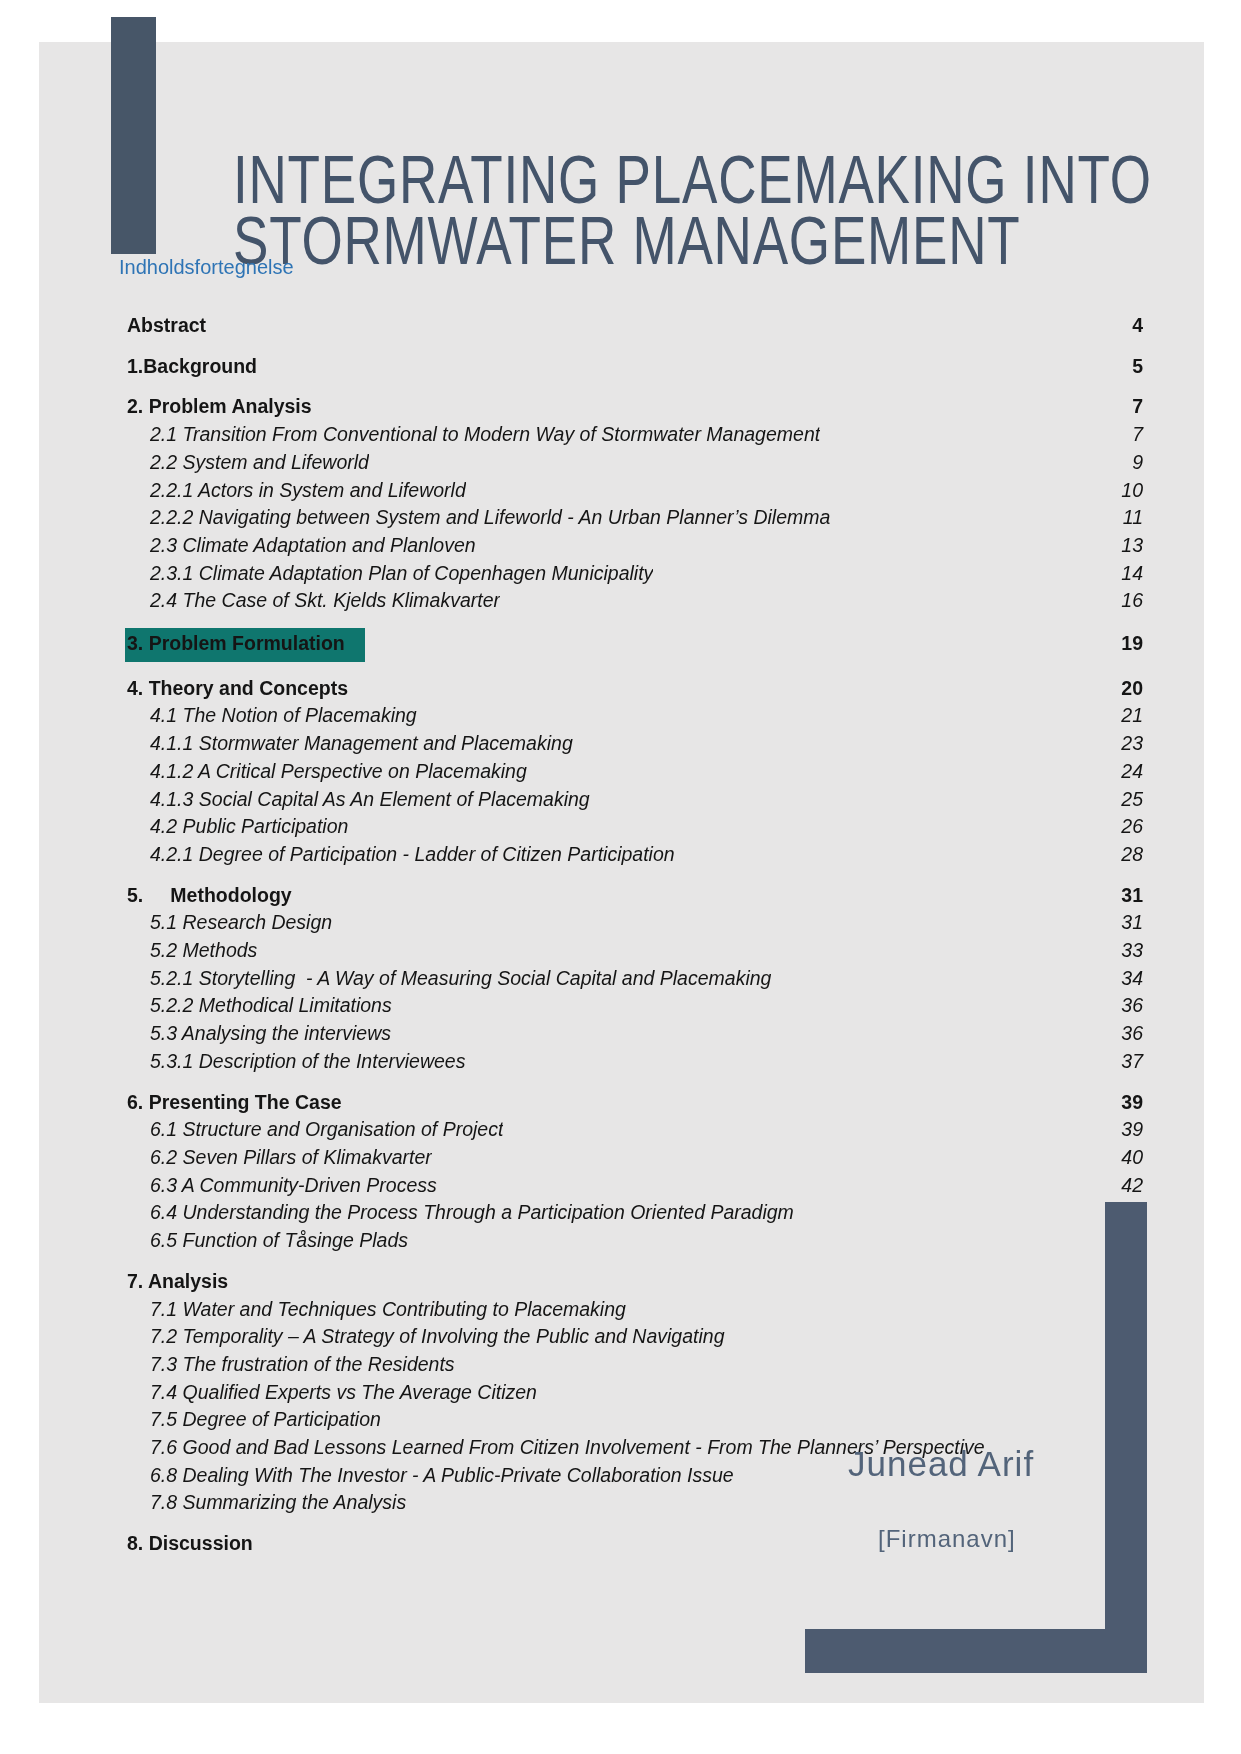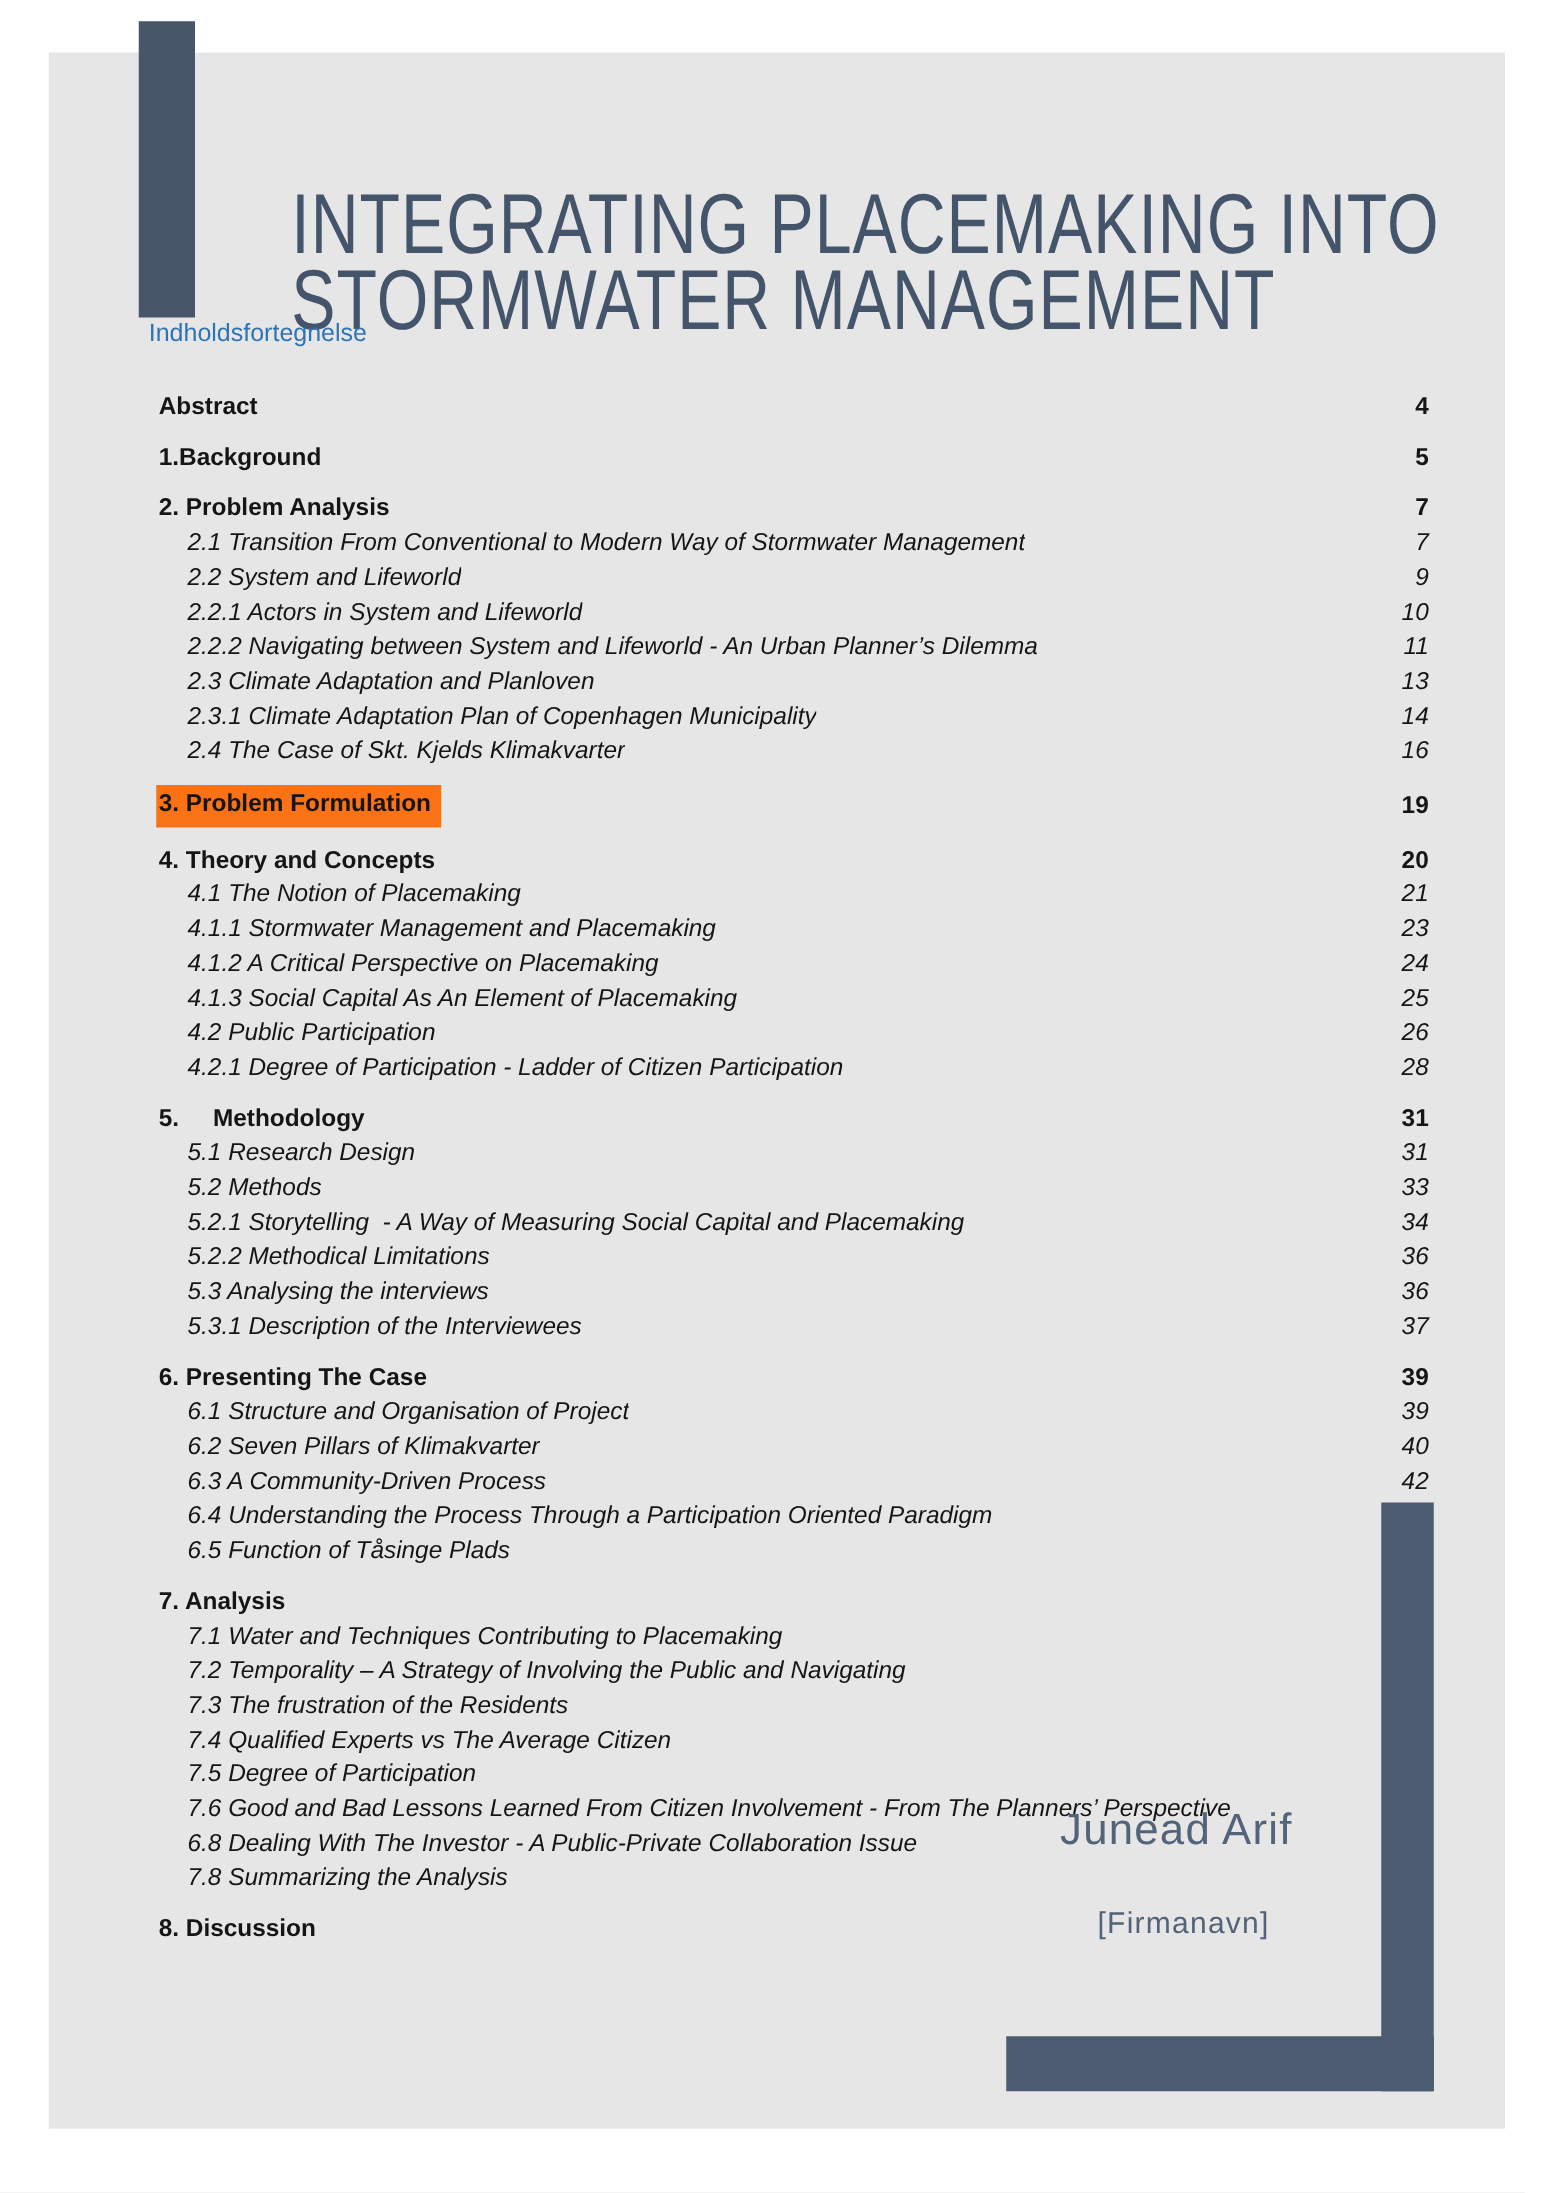--- a/index.html
+++ b/index.html
@@ -31,26 +31,26 @@
   
   .toc{
     position:absolute;left:107px;top:312px;width:1016px;z-index:2;
     color:#151515;font-size:19.5px;margin-left:20px;
   }
   .toc-row{
     display:flex;justify-content:space-between;align-items:baseline;
     line-height:27.7px;white-space:pre;
   }
   .toc-row.lvl1{font-weight:bold;font-style:normal;}
-  .toc-row.lvl1 + .toc-row.lvl1, .toc-row.lvl2 + .toc-row.lvl1{margin-top:13px;align-items:center;}
+  .toc-row.lvl1 + .toc-row.lvl1, .toc-row.lvl2 + .toc-row.lvl1{margin-top:13px;}
   .toc-row.lvl2{font-style:italic;font-weight:400;}
   .toc-row.lvl2 .toc-label{padding-left:23px;}
   .toc-label{flex:0 1 auto;overflow:hidden;}
   .toc-page{flex:0 0 auto;text-align:right;}
-  .toc-row.highlight .toc-label{background:#f97316;padding:2px 8px 4px 2px;margin-left:-2px;}
+  .toc-row.highlight .toc-label{background:#0f766e;padding:2px 20px 4px 2px;margin-left:-2px;}
   
   .author-name{
     position:absolute;left:848px;top:1444px;z-index:4;color:#53647a;
     font-size:35px;letter-spacing:1px;
   }
   .company-name{
     position:absolute;left:878px;top:1525px;z-index:4;color:#53647a;
     font-size:24px;letter-spacing:1px;
   }
 </style>

